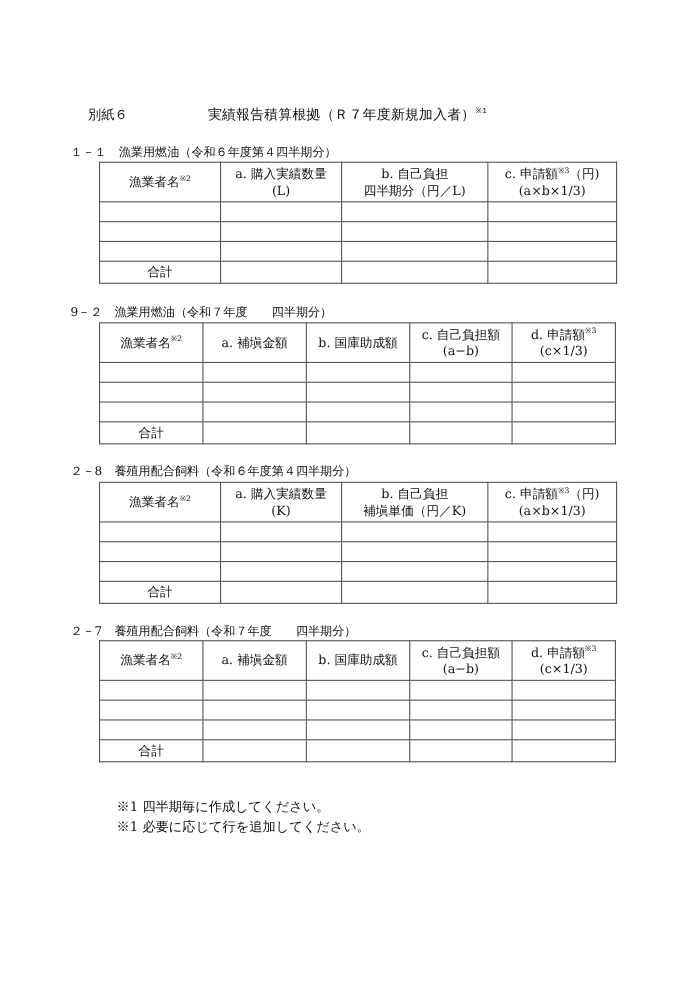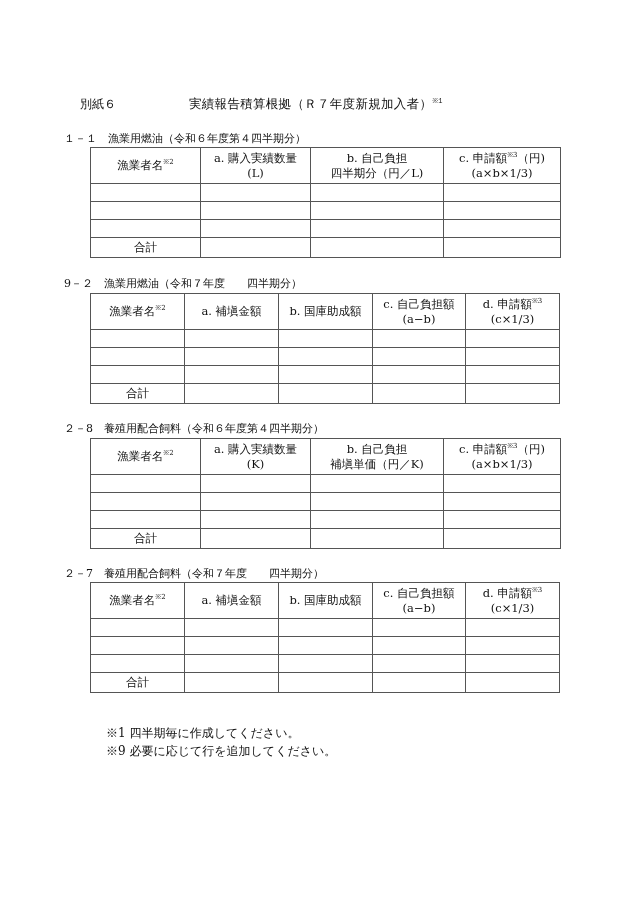--- a/index.html
+++ b/index.html
@@ -238,14 +238,14 @@
         <td></td>
         <td></td>
         <td></td>
         <td></td>
       </tr>
 </tbody>
   </table>
 
 <div class="abs notes">
   <div>※1 四半期毎に作成してください。</div>
-  <div>※9 必要に応じて行を追加してください。</div>
+  <div>※1 必要に応じて行を追加してください。</div>
 </div>
 
 </body></html>

